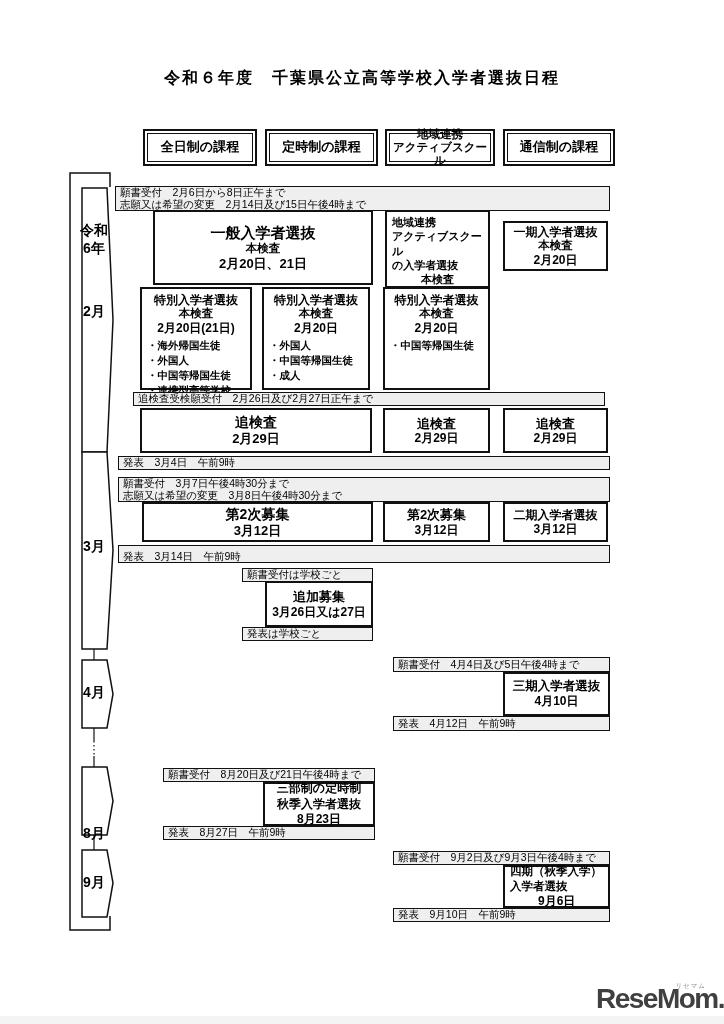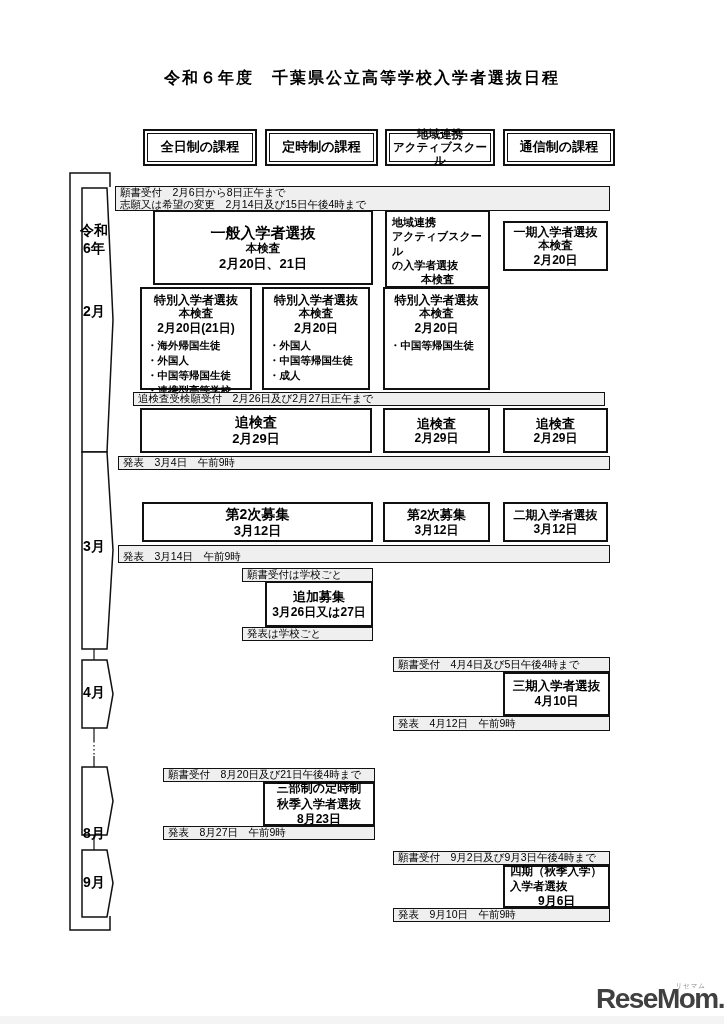--- a/index.html
+++ b/index.html
@@ -155,20 +155,24 @@
   </div>
   <div class="abs bx" style="left:503px;top:408px;width:105px;height:45px;">
     <div class="t2">追検査</div>
     <div class="date2">2月29日</div>
   </div>
 
   <div class="abs band" style="left:118px;top:456px;width:492px;height:14px;">
     <div>発表　3月4日　午前9時</div>
   </div>
 
+  <div class="abs band" style="left:118px;top:477px;width:492px;height:25px;">
+    <div>願書受付　3月7日午後4時30分まで</div>
+    <div>志願又は希望の変更　3月8日午後4時30分まで</div>
+  </div>
 
   <div class="abs bx" style="left:142px;top:502px;width:231px;height:40px;">
     <div class="t1" style="font-size:14px;">第2次募集</div>
     <div class="date">3月12日</div>
   </div>
   <div class="abs bx" style="left:383px;top:502px;width:107px;height:40px;">
     <div class="t2">第2次募集</div>
     <div class="date2">3月12日</div>
   </div>
   <div class="abs bx" style="left:503px;top:502px;width:105px;height:40px;">

